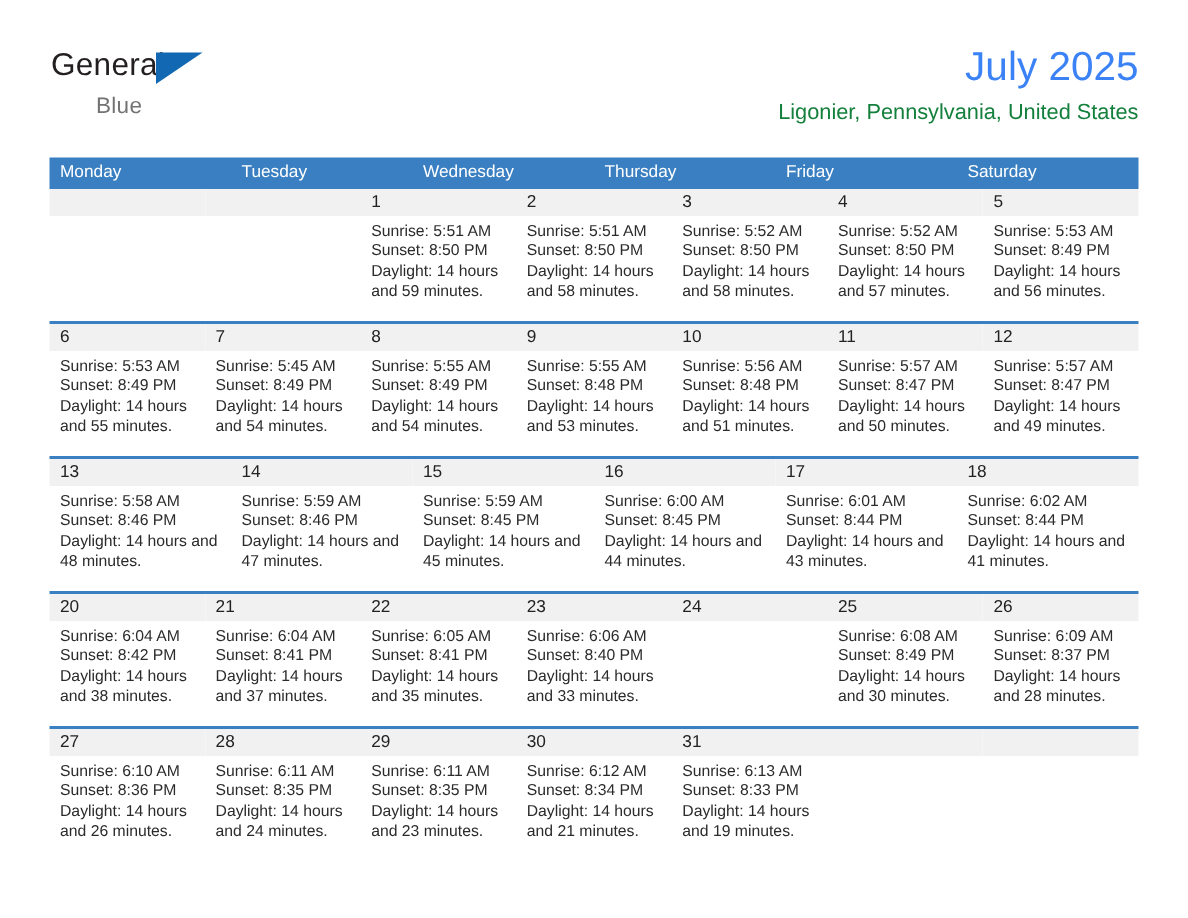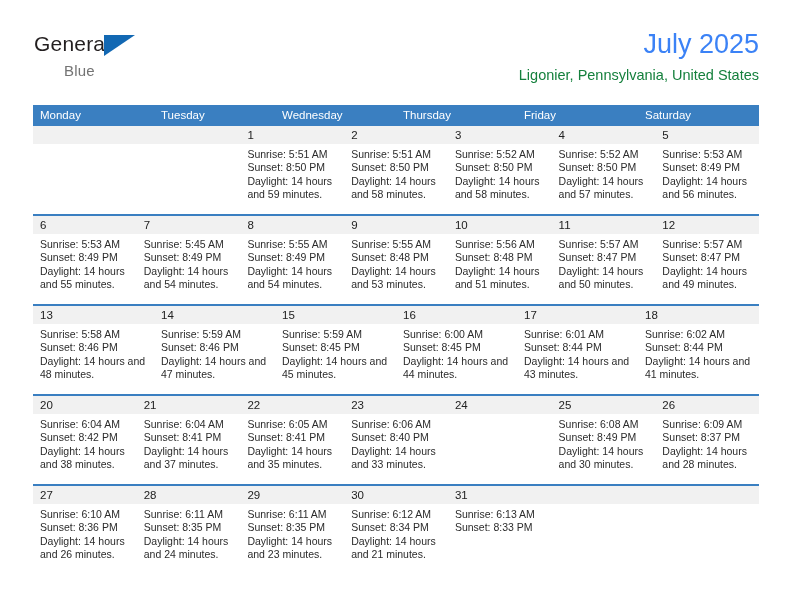--- a/index.html
+++ b/index.html
@@ -495,20 +495,21 @@
                 <div class="wrap">Daylight: 14 hours and 21 minutes.</div>
               </div>
             </div>
             <div class="daycell">
               <div class="daynum-band">
                 <span class="daynum">31</span>
               </div>
               <div class="info">
                 <div>Sunrise: 6:13 AM</div>
                 <div>Sunset: 8:33 PM</div>
+                <div class="wrap">Daylight: 14 hours and 19 minutes.</div>
               </div>
             </div>
             <div class="daycell empty">
               <div class="daynum-band">
                 <span class="daynum"></span>
               </div>
             </div>
             <div class="daycell empty">
               <div class="daynum-band">
                 <span class="daynum"></span>

